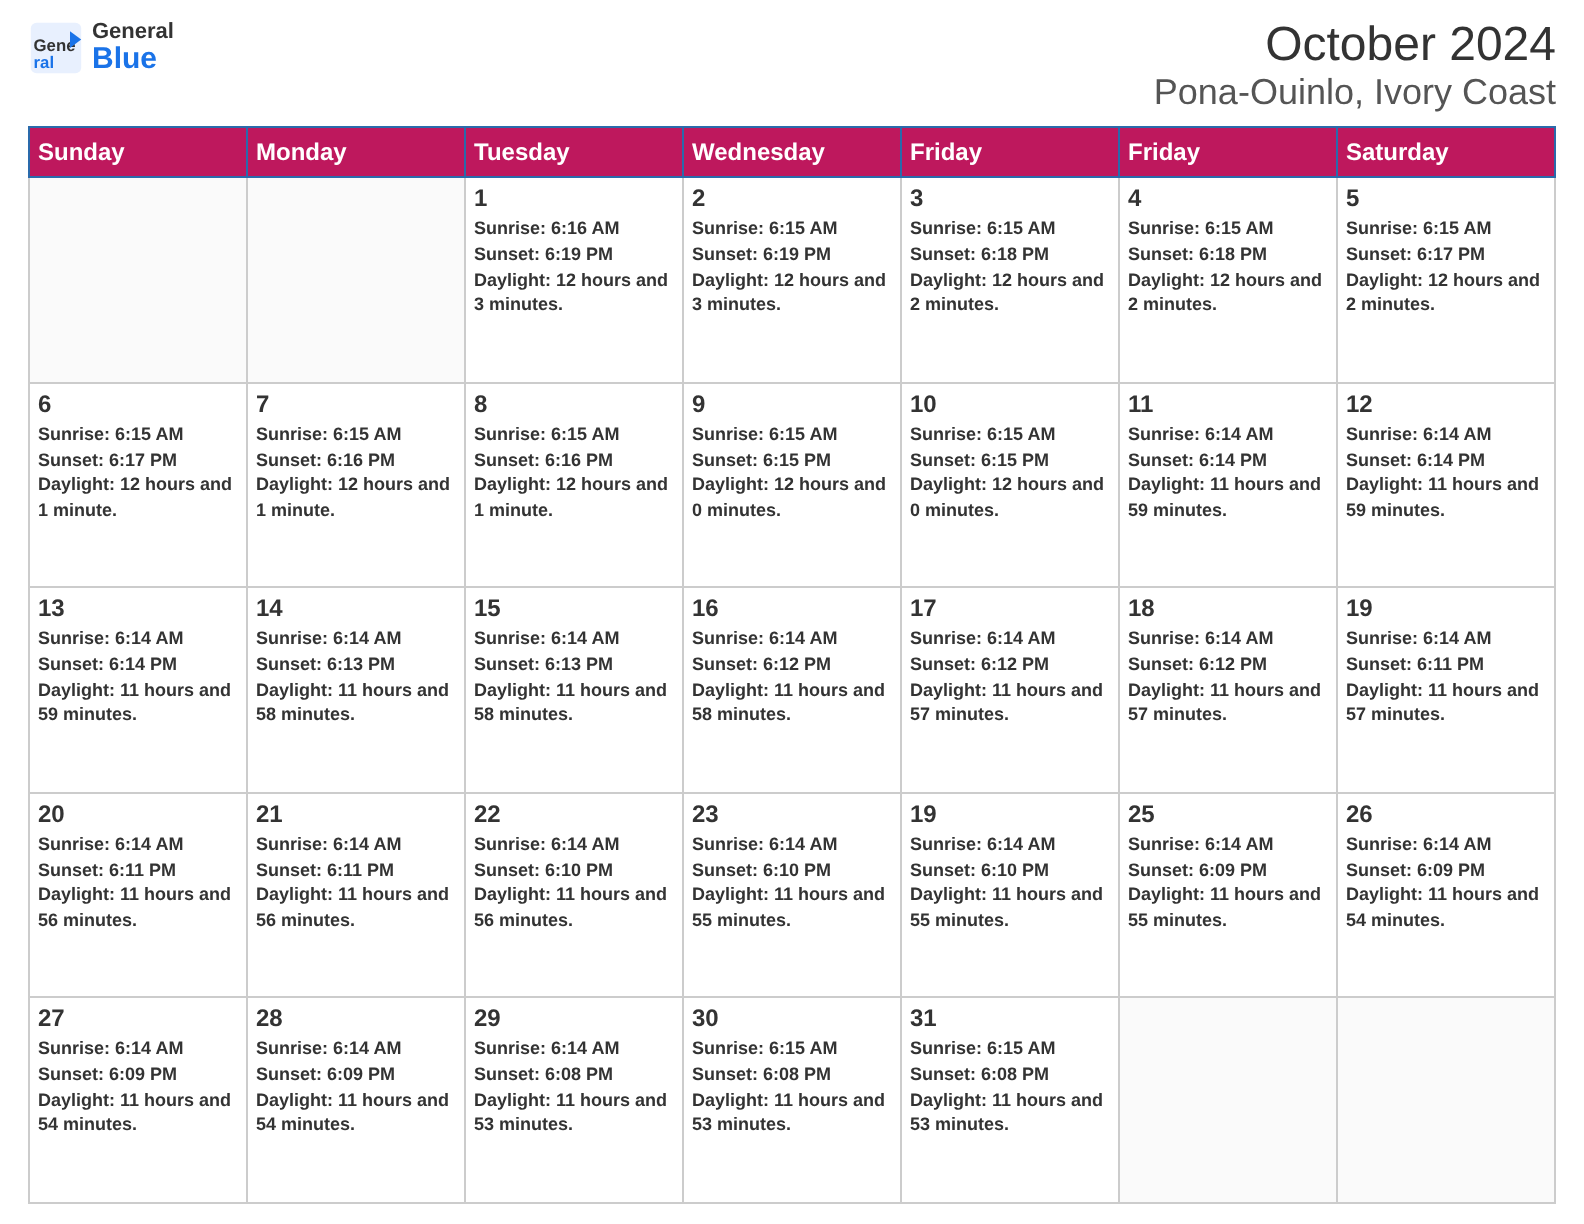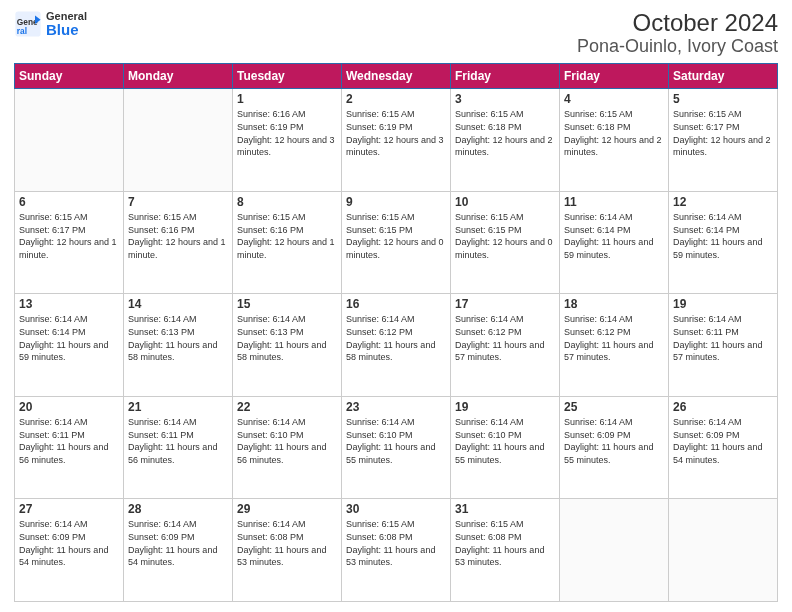--- a/index.html
+++ b/index.html
@@ -74,20 +74,21 @@
     .day-num {
       font-size: 12px;
       font-weight: bold;
       display: block;
       margin-bottom: 2px;
     }
     .day-info {
       font-size: 9px;
       line-height: 1.4;
       color: #333;
+      font-weight: bold;
     }
     .empty {
       background: #fafafa;
     }
   </style>
 </head>
 <body>
 
 <div class="page">
   <div class="header">

